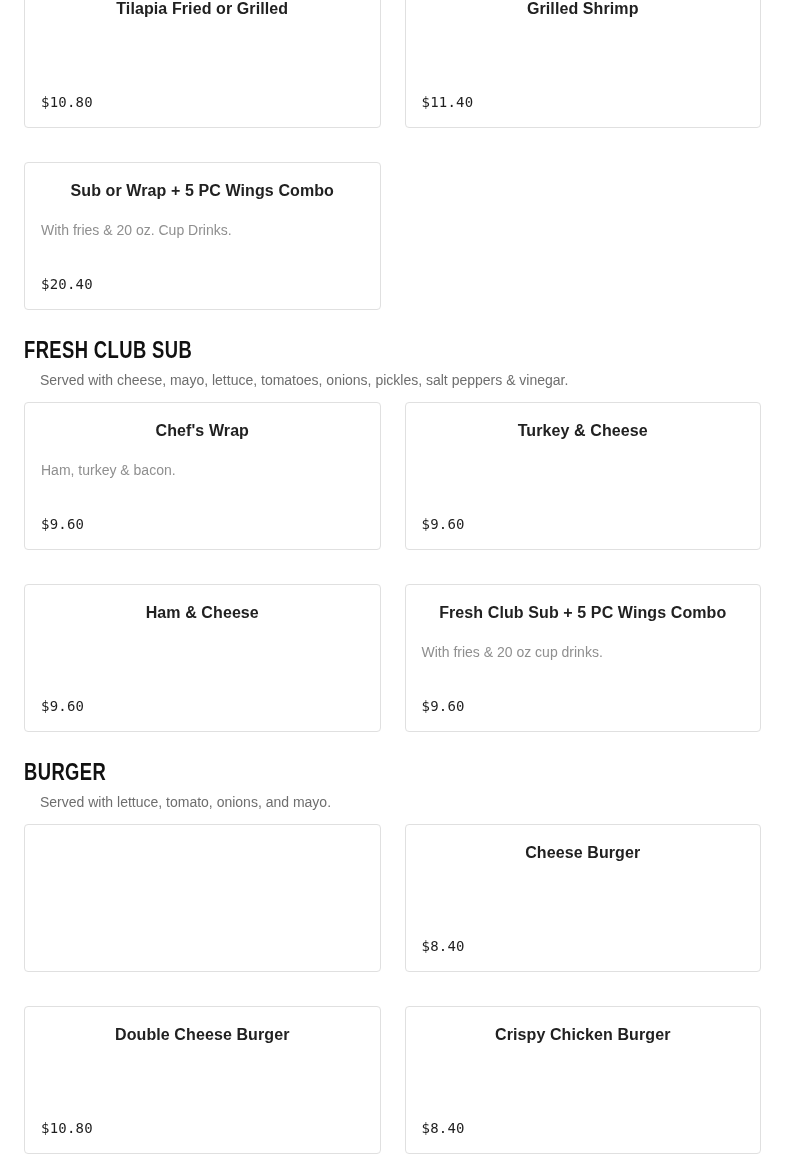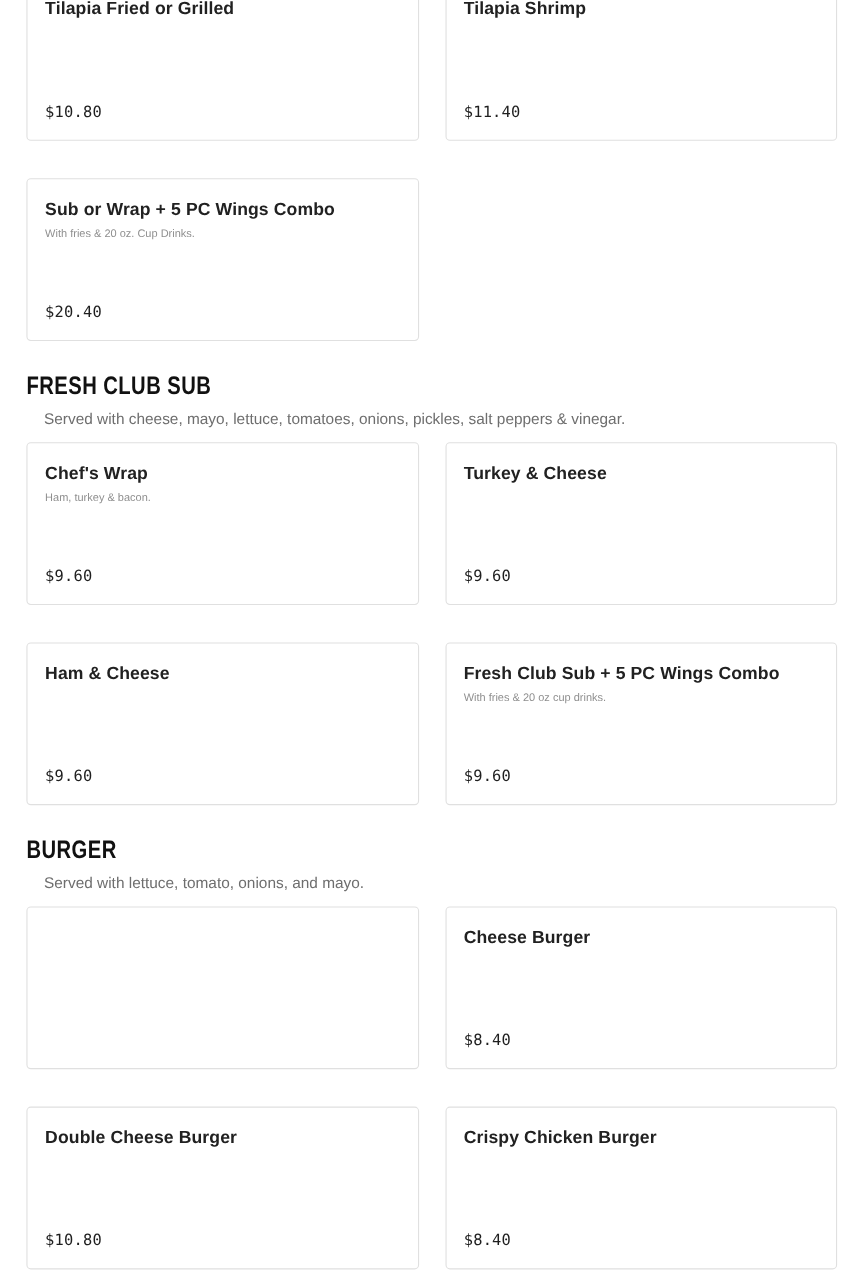--- a/index.html
+++ b/index.html
@@ -58,24 +58,25 @@
     flex-direction: column;
     cursor: pointer;
   }
   .card-title {
     margin: 0;
     font-size: 16px;
     line-height: 19px;
     font-weight: 700;
     letter-spacing: 0.1px;
     color: var(--title-color, #212121);
+    text-align: center;
   }
   .card-desc {
-    margin: 3px 0 0;
-    font-size: 10px;
+    margin: 20px 0 0;
+    font-size: 14px;
     line-height: 20px;
     color: var(--card-desc-color, #8f8f8f);
   }
   .card-price {
     margin-top: auto;
     font-family: "DejaVu Sans Mono", "Liberation Mono", monospace;
     font-size: 14px;
     line-height: 18px;
     font-weight: 400;
     letter-spacing: 0.2px;
@@ -89,21 +90,21 @@
   <section class="menu-section">
 
     <div class="grid">
   <article class="card">
     <h3 class="card-title">Tilapia Fried or Grilled</h3>
 
     <div class="card-price">$10.80</div>
   </article>
 
   <article class="card">
-    <h3 class="card-title">Tilapia Shrimp</h3>
+    <h3 class="card-title">Grilled Shrimp</h3>
 
     <div class="card-price">$11.40</div>
   </article>
 
   <article class="card">
     <h3 class="card-title">Sub or Wrap + 5 PC Wings Combo</h3>
     <p class="card-desc">With fries &amp; 20 oz. Cup Drinks.</p>
     <div class="card-price">$20.40</div>
   </article>
 </div>

